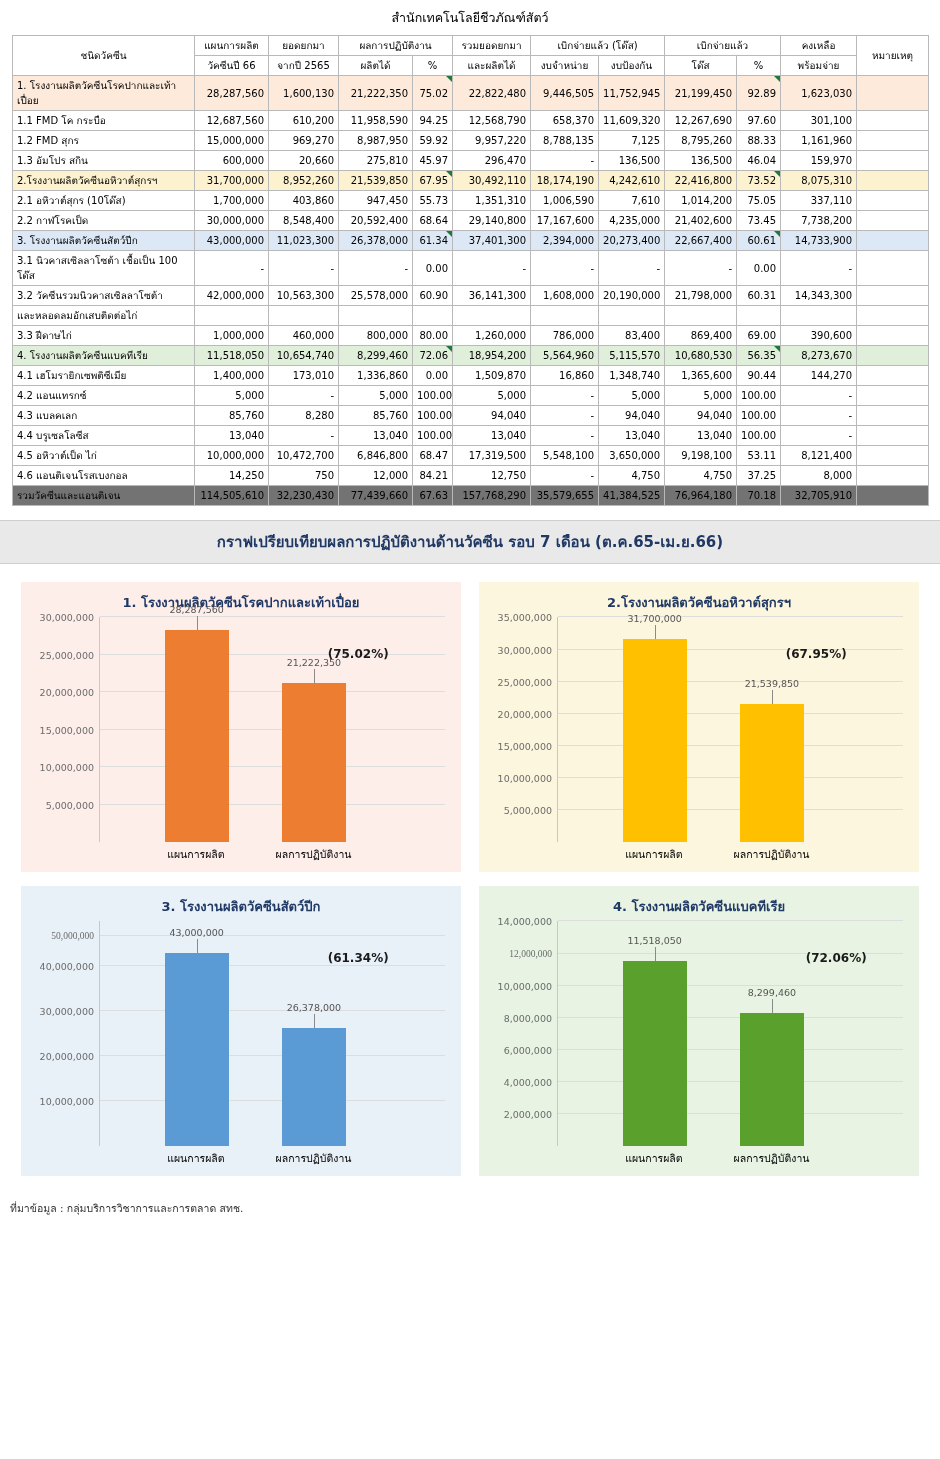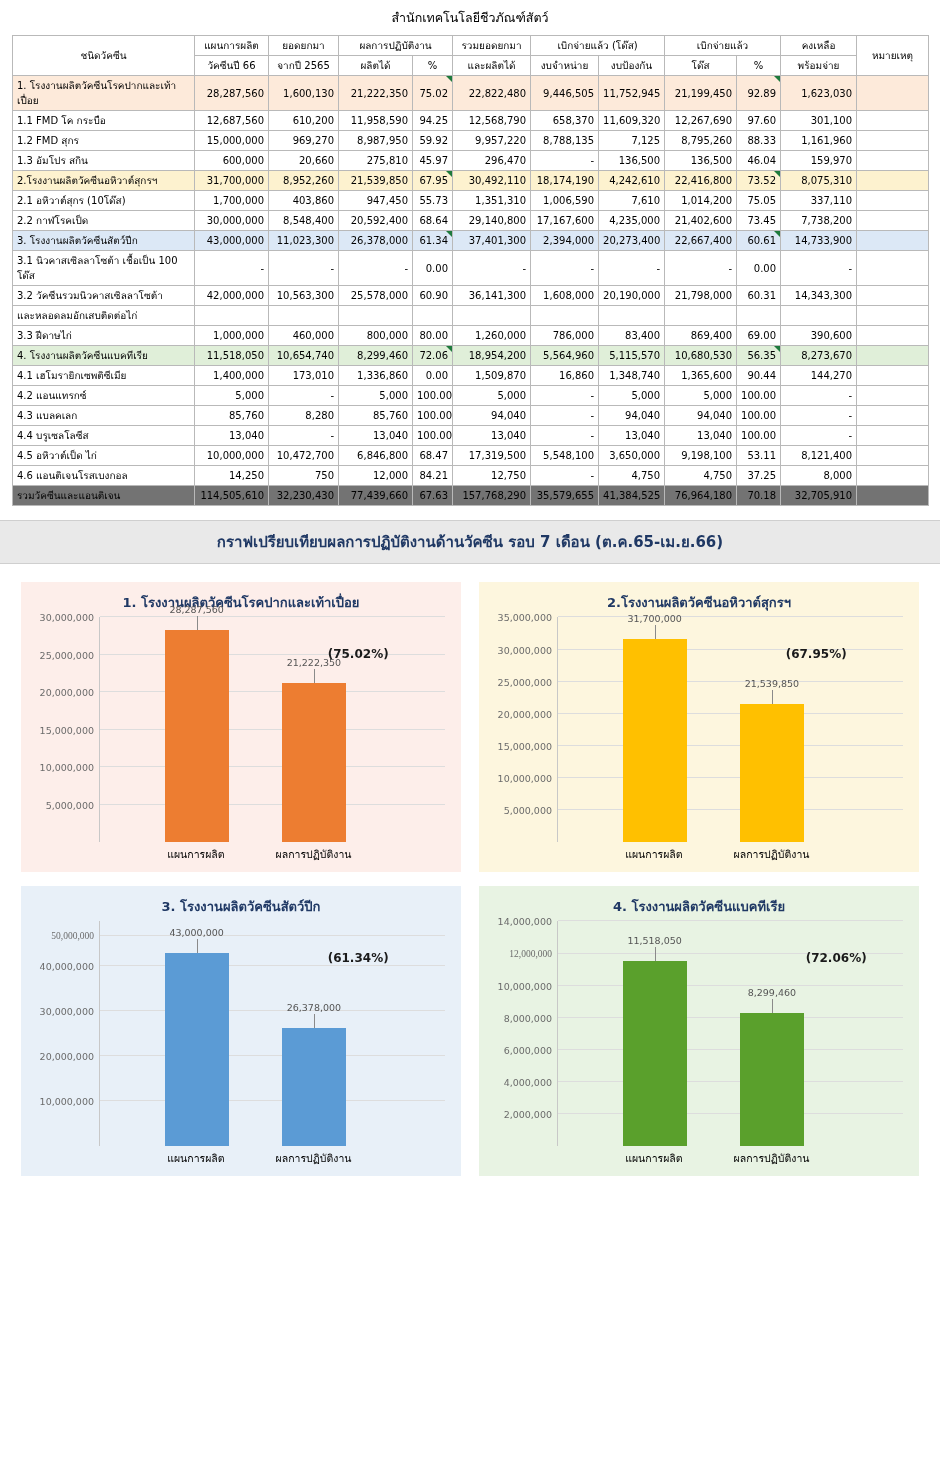--- a/index.html
+++ b/index.html
@@ -647,13 +647,14 @@
           </div>
           <div class="pct" style="left: 66%; top: 29.25px; margin-left: 20px;">(72.06%)</div>
         </div>
         <div class="xlabels">
           <div class="xlabel" style="left: 28%;">แผนการผลิต</div>
           <div class="xlabel" style="left: 62%;">ผลการปฏิบัติงาน</div>
         </div>
       </div>
     </div>
 
+  <div class="footer-note">ที่มาข้อมูล : กลุ่มบริการวิชาการและการตลาด สทช.</div>
 </div>
 
 </body></html>

